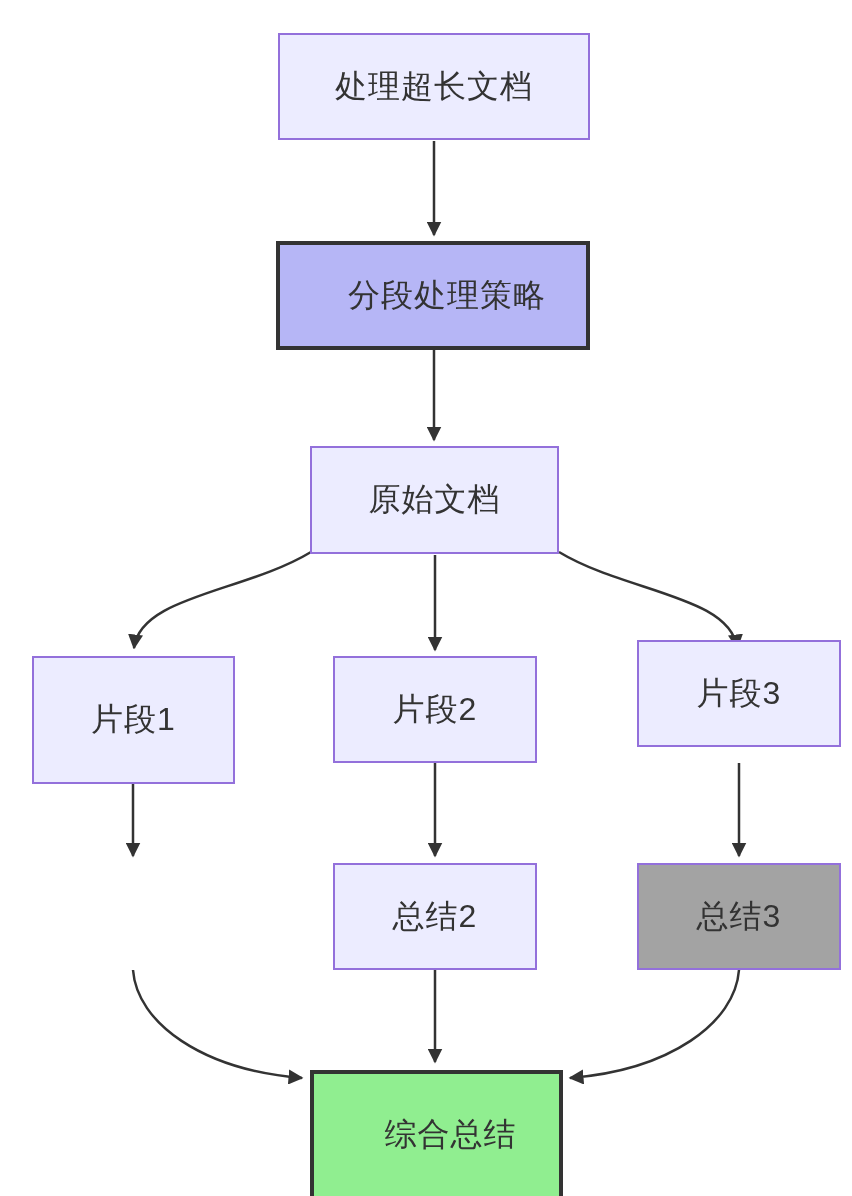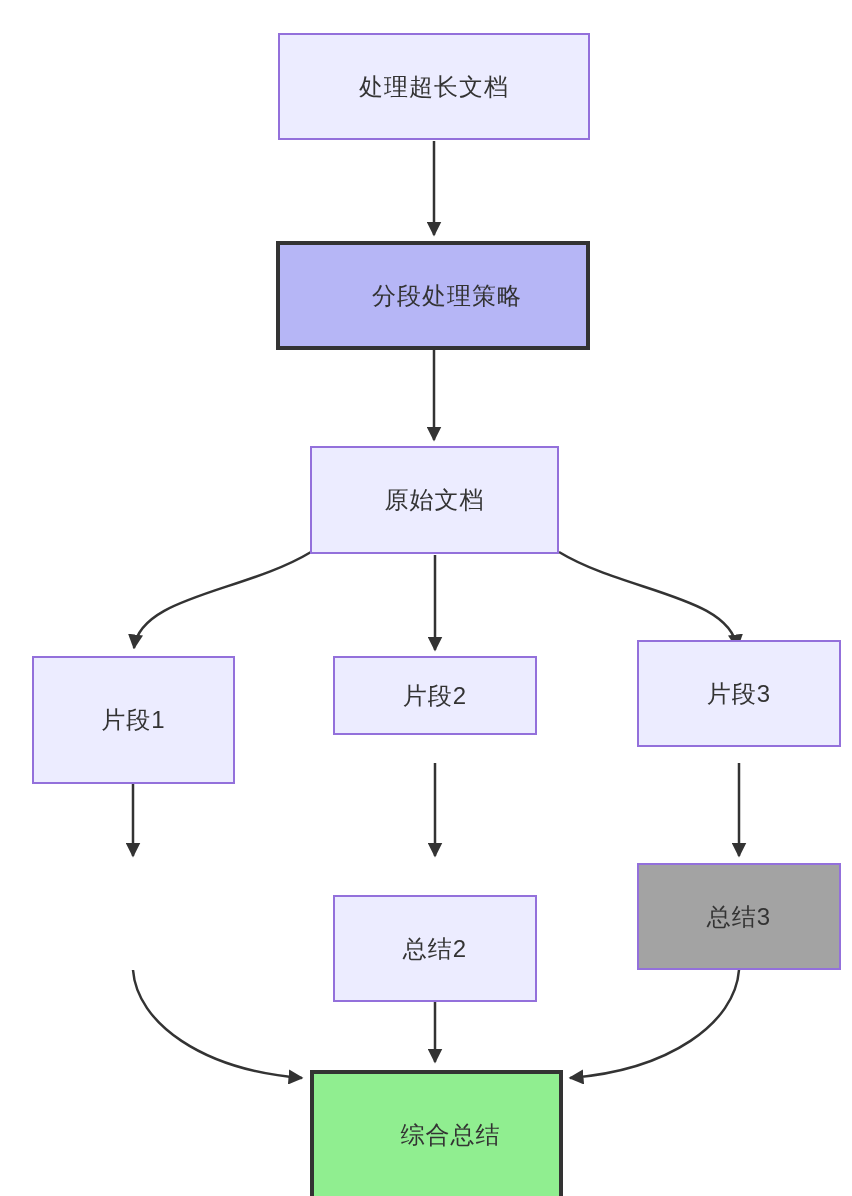--- a/index.html
+++ b/index.html
@@ -16,21 +16,21 @@
     position: absolute;
     left: 0; top: 0;
     width: 852px; height: 1196px;
   }
   .node {
     position: absolute;
     display: flex;
     align-items: center;
     justify-content: center;
     border: 2px solid;
-    font-size: 24px;
+    font-size: 32px;
     line-height: 1.3;
     letter-spacing: 1px;
     user-select: none;
   }
   .node.emphasis { border-width: 4px; padding-left: 28px; }
   .node .label { white-space: nowrap; }
 </style>
 </head>
 <body>
 
@@ -66,30 +66,30 @@
   </div>
 
   <div class="node" style="left: 310px; top: 446px; width: 249px; height: 108px; background-color: rgb(236, 236, 255); border-color: rgb(147, 112, 219);">
     <span class="label">原始文档</span>
   </div>
 
   <div class="node" style="left: 32px; top: 656px; width: 203px; height: 128px; background-color: rgb(236, 236, 255); border-color: rgb(147, 112, 219);">
     <span class="label">片段1</span>
   </div>
 
-  <div class="node" style="left: 333px; top: 656px; width: 204px; height: 79px; background-color: rgb(236, 236, 255); border-color: rgb(147, 112, 219);">
+  <div class="node" style="left: 333px; top: 656px; width: 204px; height: 107px; background-color: rgb(236, 236, 255); border-color: rgb(147, 112, 219);">
     <span class="label">片段2</span>
   </div>
 
   <div class="node" style="left: 637px; top: 640px; width: 204px; height: 107px; background-color: rgb(236, 236, 255); border-color: rgb(147, 112, 219);">
     <span class="label">片段3</span>
   </div>
 
 
-  <div class="node" style="left: 333px; top: 863px; width: 204px; height: 107px; background-color: rgb(236, 236, 255); border-color: rgb(147, 112, 219); margin-top: 32px;">
+  <div class="node" style="left: 333px; top: 863px; width: 204px; height: 107px; background-color: rgb(236, 236, 255); border-color: rgb(147, 112, 219);">
     <span class="label">总结2</span>
   </div>
 
   <div class="node" style="left: 637px; top: 863px; width: 204px; height: 107px; background-color: #a3a3a3; border-color: rgb(147, 112, 219);">
     <span class="label">总结3</span>
   </div>
 
   <div class="node emphasis" style="left: 310px; top: 1070px; width: 253px; height: 130px; background-color: rgb(144, 238, 144); border-color: rgb(51, 51, 51);">
     <span class="label">综合总结</span>
   </div>

